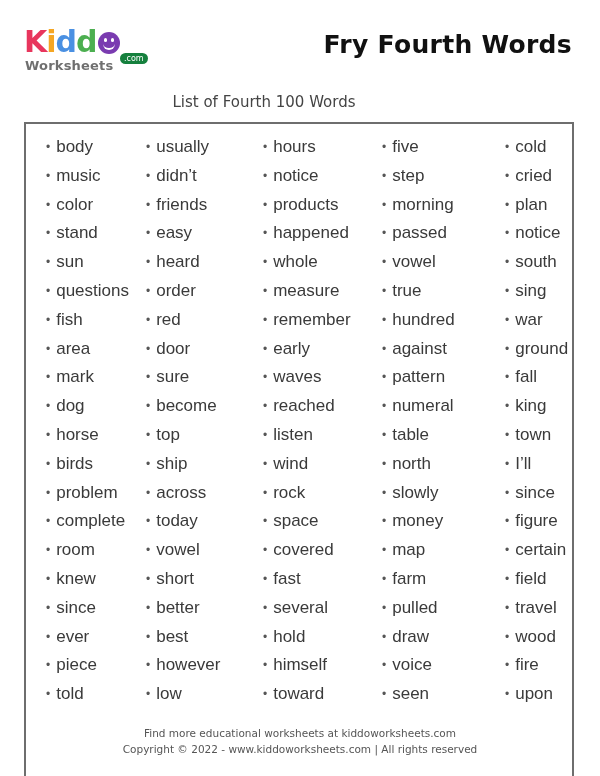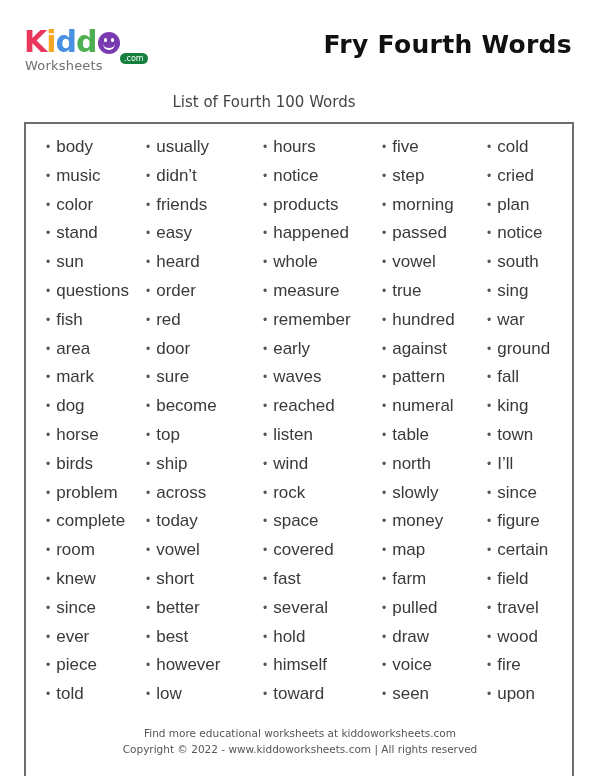--- a/index.html
+++ b/index.html
@@ -6,21 +6,21 @@
   body { width: 600px; height: 776px; position: relative; overflow: hidden; font-family: "DejaVu Sans", sans-serif; }
 
   .logo { position: absolute; left: 24px; top: 28px; width: 130px; height: 48px; }
   .logo-kiddo { position: absolute; left: 0; top: -2px; font-family: "DejaVu Sans", sans-serif; font-weight: bold; font-size: 30px; letter-spacing: -1px; line-height: 32px; }
   .logo-kiddo span { display: inline-block; }
   .logo-smile { display: inline-block; width: 22px; height: 22px; border-radius: 50%; background: #7a3bb0; position: relative; top: 2px; margin-left: 1px; }
   .logo-smile::before, .logo-smile::after { content: ""; position: absolute; top: 6px; width: 3px; height: 4px; background: #fff; border-radius: 2px; }
   .logo-smile::before { left: 6px; }
   .logo-smile::after { left: 13px; }
   .logo-smile i { position: absolute; left: 5px; top: 10px; width: 12px; height: 6px; border-bottom: 2px solid #fff; border-radius: 0 0 8px 8px; }
-  .logo-ws { position: absolute; left: 1px; top: 30px; font-family: "DejaVu Sans", sans-serif; font-weight: normal; font-size: 13px; color: #6f6f6f; letter-spacing: 0.2px; }
+  .logo-ws { position: absolute; left: 1px; top: 30px; font-family: "DejaVu Sans", sans-serif; font-weight: bold; font-size: 13px; color: #6f6f6f; letter-spacing: 0.2px; }
   .logo-com { position: absolute; left: 96px; top: 25px; background: #15803d; color: #fff; font-size: 8px; font-family: "DejaVu Sans", sans-serif; padding: 1px 4px; border-radius: 7px; }
 
   .title { position: absolute; right: 28px; top: 30px; font-family: "DejaVu Sans", sans-serif; font-weight: bold; font-size: 25px; color: #111; letter-spacing: 0.3px; }
 
   .subtitle { position: absolute; left: 0; width: 528px; top: 93px; text-align: center; font-family: "DejaVu Sans", sans-serif; font-size: 15px; color: #444; }
 
   .box { position: absolute; left: 24px; top: 122px; width: 550px; height: 684px; border: 2px solid #6e6e6e; box-sizing: border-box; }
   .col { position: absolute; top: 9px; }
   .word { height: 28.8px; line-height: 28.8px; font-family: "Liberation Sans", sans-serif; font-size: 17px; color: #3a3a3a; white-space: nowrap; }
   .word::before { content: "\2022"; color: #555; font-size: 12px; margin-right: 6px; position: relative; top: -1px; }
@@ -126,21 +126,21 @@
       <div class="word">north</div>
       <div class="word">slowly</div>
       <div class="word">money</div>
       <div class="word">map</div>
       <div class="word">farm</div>
       <div class="word">pulled</div>
       <div class="word">draw</div>
       <div class="word">voice</div>
       <div class="word">seen</div>
     </div>
-  <div class="col" style="left:461px">
+  <div class="col" style="left:479px">
       <div class="word">cold</div>
       <div class="word">cried</div>
       <div class="word">plan</div>
       <div class="word">notice</div>
       <div class="word">south</div>
       <div class="word">sing</div>
       <div class="word">war</div>
       <div class="word">ground</div>
       <div class="word">fall</div>
       <div class="word">king</div>

